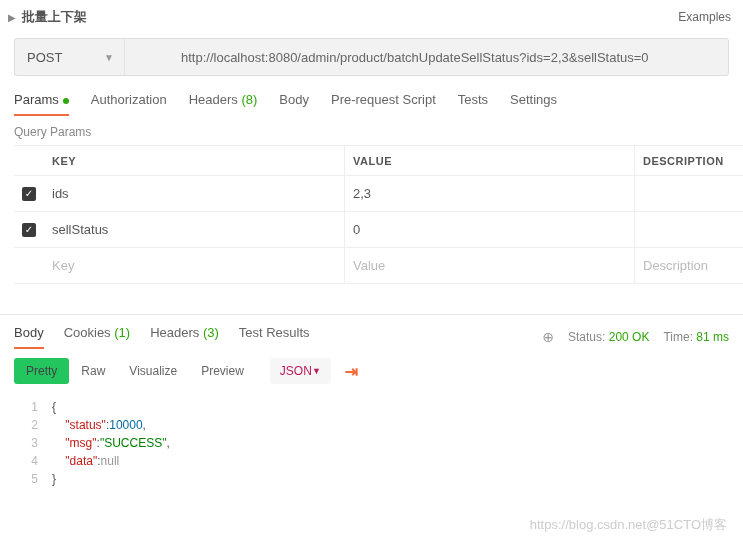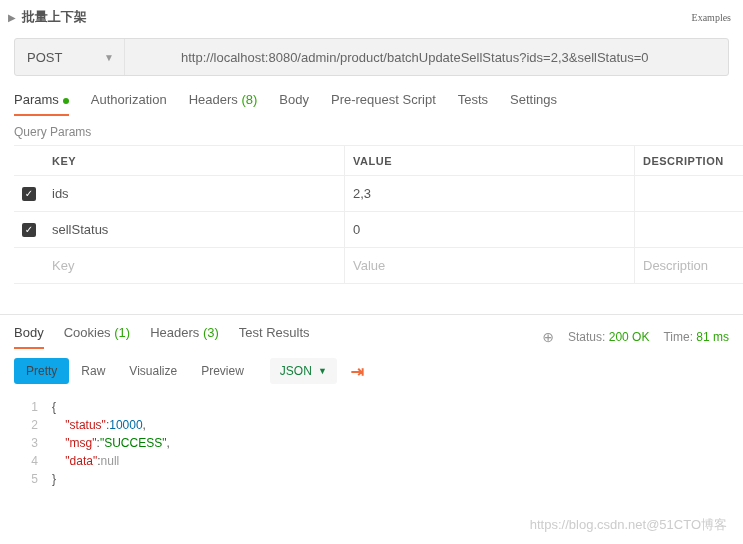--- a/index.html
+++ b/index.html
@@ -1,20 +1,20 @@
 <!DOCTYPE html>
 <html><head>
 <meta charset="utf-8">
 <style>
 * { box-sizing: border-box; margin: 0; padding: 0; font-family: -apple-system, BlinkMacSystemFont, "Segoe UI", Arial, sans-serif; }
 body { width: 743px; height: 544px; background: #fff; font-size: 13px; color: #333; overflow: hidden; }
 .header-row { display: flex; align-items: center; padding: 8px 12px 4px 8px; }
 .tri { color: #888; font-size: 10px; margin-right: 6px; }
 .title { color: #555; font-size: 13px; font-weight: 700; }
-.examples { margin-left: auto; color: #666; font-size: 10px; font-family: Liberation Serif, serif; }
+.examples { margin-left: auto; color: #666; font-size: 12px; }
 .req-row { display: flex; margin: 8px 14px 0 14px; background: #f2f2f2; border: 1px solid #ddd; border-radius: 3px; height: 38px; gap: 44px; }
 .method { width: 110px; display: flex; align-items: center; padding-left: 12px; color: #555; font-size: 13px; border-right: 1px solid #e3e3e3; }
 .method-caret { margin-left: auto; margin-right: 10px; color: #999; font-size: 10px; }
 .url { flex: 1; display: flex; align-items: center; padding-left: 12px; color: #666; font-size: 13px; }
 .tabs { display: flex; gap: 22px; padding: 16px 14px 0 14px; align-items: center; font-size: 13px; }
 .tab { color: #666; padding-bottom: 8px; cursor: pointer; }
 .tab.active { color: #444; position: relative; }
 .tab.active .dot { display: inline-block; width: 6px; height: 6px; background: #2fa60a; border-radius: 50%; margin-left: 4px; vertical-align: middle; }
 .tab.active::after { content: ""; position: absolute; left: 0; right: 0; bottom: -1px; height: 2px; background: #f26b3a; }
 .count { color: #2fa60a; }
@@ -31,22 +31,22 @@
 .divider { height: 1px; background: #e5e5e5; margin-top: 30px; }
 .resp-tabs { display: flex; align-items: center; padding: 10px 14px 0 14px; font-size: 13px; gap: 20px; }
 .resp-tab { color: #666; padding-bottom: 8px; cursor: pointer; }
 .resp-tab.active { color: #444; position: relative; }
 .resp-tab.active::after { content: ""; position: absolute; left: 0; right: 0; bottom: -1px; height: 2px; background: #f26b3a; }
 .status-block { margin-left: auto; display: flex; align-items: center; gap: 14px; color: #888; font-size: 12px; }
 .green { color: #2fa60a; }
 .globe { color: #999; font-size: 14px; }
 .viewer-row { display: flex; align-items: center; gap: 0; padding: 10px 14px; font-size: 12px; color: #666; }
 .vbtn { padding: 6px 12px; border-radius: 3px; cursor: pointer; }
-.vbtn.active { background: #0ea5e9; color: #444; }
-.json-sel { margin-left: 14px; padding: 6px 10px; background: #f6f6f6; border-radius: 3px; display: flex; align-items: center; gap: 6px; color: #15803d; }
+.vbtn.active { background: #22c55e; color: #444; }
+.json-sel { margin-left: 14px; padding: 6px 10px; background: #f6f6f6; border-radius: 3px; display: flex; align-items: center; color: #be185d; }
 .wrap-icon { margin-left: 14px; color: #f26b3a; font-size: 16px; font-weight: bold; }
 .code { font-family: "SFMono-Regular", Consolas, monospace; font-size: 12px; padding: 4px 14px; line-height: 18px; }
 .ln { display: flex; }
 .lnum { width: 24px; text-align: right; color: #bbb; margin-right: 14px; }
 .brace { color: #555; }
 .key { color: #c41a16; }
 .num { color: #0369a1; }
 .str { color: #008000; }
 .kw { color: #999; }
 .watermark { position: absolute; right: 16px; bottom: 10px; color: #ccc; font-size: 13px; }

